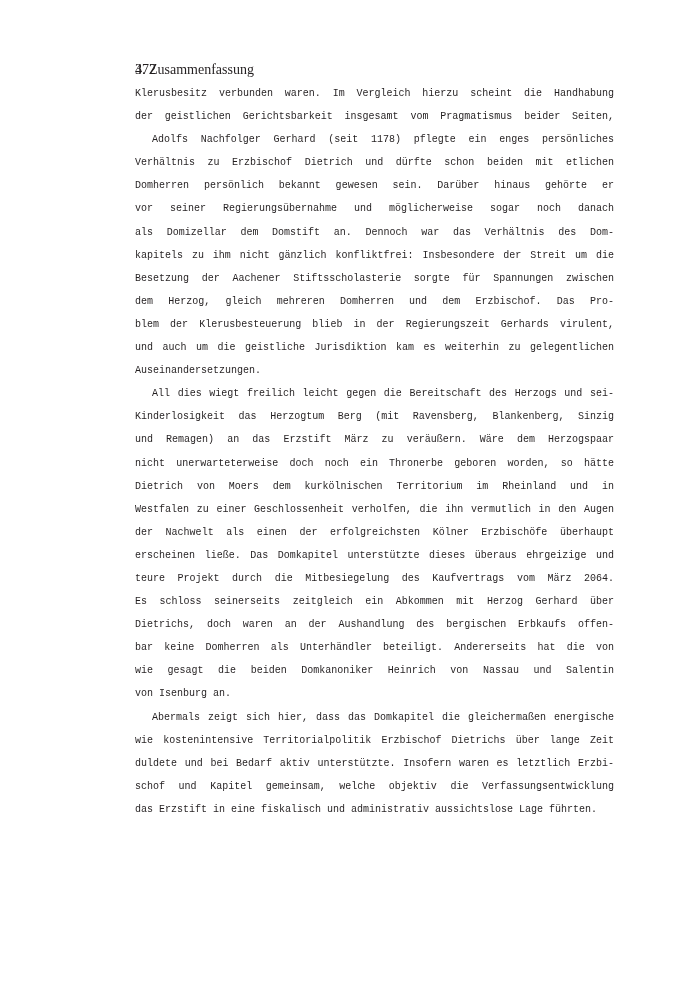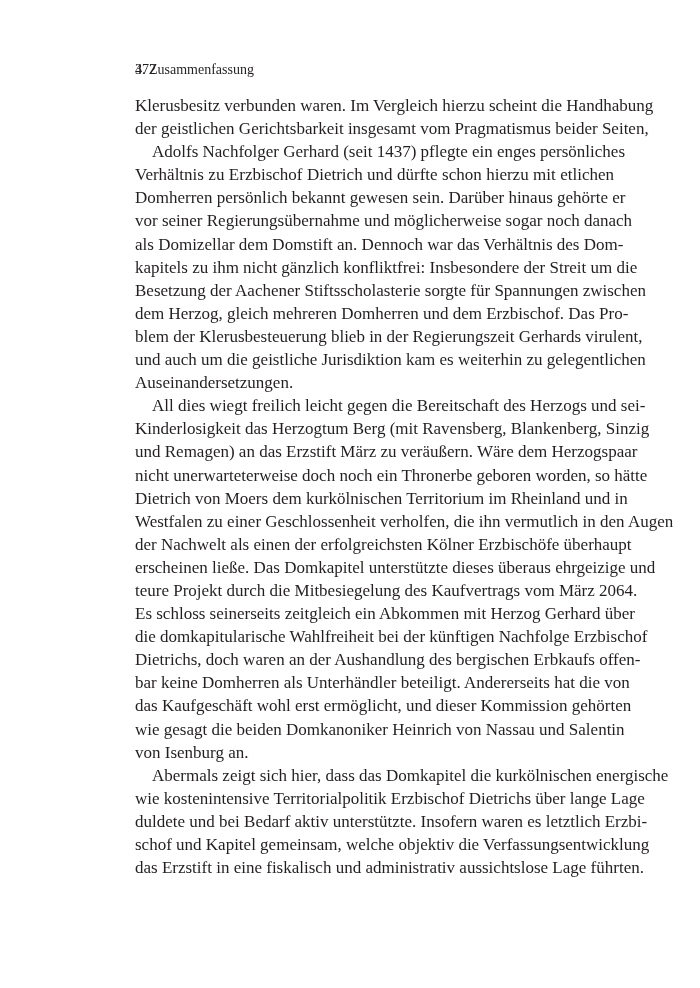--- a/index.html
+++ b/index.html
@@ -32,23 +32,23 @@
       left: 0;
       top: 0;
     }
     .chapter-title {
       position: absolute;
       left: 0;
       right: 0;
       top: 0;
     }
     .body-text {
-      margin-top: 12px;
-      font-size: 17px;
+      font-size: 10px;
       line-height: 23.1px;
+      font-family: Liberation Mono, monospace;
     }
     .line {
       display: block;
       white-space: nowrap;
       text-align: justify;
       text-align-last: justify;
       height: 23.1px;
     }
     .line.last {
       text-align-last: left;
@@ -64,22 +64,22 @@
   <div class="running-head">
     <span class="page-number">372</span>
     <span class="chapter-title">4. Zusammenfassung</span>
   </div>
   <div class="body-text" id="body-text">
       <div class="paragraph">
         <span class="line">Klerusbesitz verbunden waren. Im Vergleich hierzu scheint die Handhabung</span>
         <span class="line">der geistlichen Gerichtsbarkeit insgesamt vom Pragmatismus beider Seiten,</span>
       </div>
       <div class="paragraph">
-        <span class="line indent">Adolfs Nachfolger Gerhard (seit 1437) pflegte ein enges persönliches</span>
-        <span class="line">Verhältnis zu Erzbischof Dietrich und dürfte schon hierzu mit etlichen</span>
+        <span class="line indent">Adolfs Nachfolger Gerhard (seit 1178) pflegte ein enges persönliches</span>
+        <span class="line">Verhältnis zu Erzbischof Dietrich und dürfte schon beiden mit etlichen</span>
         <span class="line">Domherren persönlich bekannt gewesen sein. Darüber hinaus gehörte er</span>
         <span class="line">vor seiner Regierungsübernahme und möglicherweise sogar noch danach</span>
         <span class="line">als Domizellar dem Domstift an. Dennoch war das Verhältnis des Dom-</span>
         <span class="line">kapitels zu ihm nicht gänzlich konfliktfrei: Insbesondere der Streit um die</span>
         <span class="line">Besetzung der Aachener Stiftsscholasterie sorgte für Spannungen zwischen</span>
         <span class="line">dem Herzog, gleich mehreren Domherren und dem Erzbischof. Das Pro-</span>
         <span class="line">blem der Klerusbesteuerung blieb in der Regierungszeit Gerhards virulent,</span>
         <span class="line">und auch um die geistliche Jurisdiktion kam es weiterhin zu gelegentlichen</span>
         <span class="line last">Auseinandersetzungen.</span>
       </div>
@@ -87,28 +87,26 @@
         <span class="line indent">All dies wiegt freilich leicht gegen die Bereitschaft des Herzogs und sei-</span>
         <span class="line">Kinderlosigkeit das Herzogtum Berg (mit Ravensberg, Blankenberg, Sinzig</span>
         <span class="line">und Remagen) an das Erzstift März zu veräußern. Wäre dem Herzogspaar</span>
         <span class="line">nicht unerwarteterweise doch noch ein Thronerbe geboren worden, so hätte</span>
         <span class="line">Dietrich von Moers dem kurkölnischen Territorium im Rheinland und in</span>
         <span class="line">Westfalen zu einer Geschlossenheit verholfen, die ihn vermutlich in den Augen</span>
         <span class="line">der Nachwelt als einen der erfolgreichsten Kölner Erzbischöfe überhaupt</span>
         <span class="line">erscheinen ließe. Das Domkapitel unterstützte dieses überaus ehrgeizige und</span>
         <span class="line">teure Projekt durch die Mitbesiegelung des Kaufvertrags vom März 2064.</span>
         <span class="line">Es schloss seinerseits zeitgleich ein Abkommen mit Herzog Gerhard über</span>
-        <span class="line">die domkapitularische Wahlfreiheit bei der künftigen Nachfolge Erzbischof</span>
         <span class="line">Dietrichs, doch waren an der Aushandlung des bergischen Erbkaufs offen-</span>
         <span class="line">bar keine Domherren als Unterhändler beteiligt. Andererseits hat die von</span>
-        <span class="line">das Kaufgeschäft wohl erst ermöglicht, und dieser Kommission gehörten</span>
         <span class="line">wie gesagt die beiden Domkanoniker Heinrich von Nassau und Salentin</span>
         <span class="line last">von Isenburg an.</span>
       </div>
       <div class="paragraph">
-        <span class="line indent">Abermals zeigt sich hier, dass das Domkapitel die kurkölnischen energische</span>
-        <span class="line">wie kostenintensive Territorialpolitik Erzbischof Dietrichs über lange Lage</span>
+        <span class="line indent">Abermals zeigt sich hier, dass das Domkapitel die gleichermaßen energische</span>
+        <span class="line">wie kostenintensive Territorialpolitik Erzbischof Dietrichs über lange Zeit</span>
         <span class="line">duldete und bei Bedarf aktiv unterstützte. Insofern waren es letztlich Erzbi-</span>
         <span class="line">schof und Kapitel gemeinsam, welche objektiv die Verfassungsentwicklung</span>
         <span class="line last">das Erzstift in eine fiskalisch und administrativ aussichtslose Lage führten.</span>
       </div>
     </div>
 </div>
 
 </body></html>

